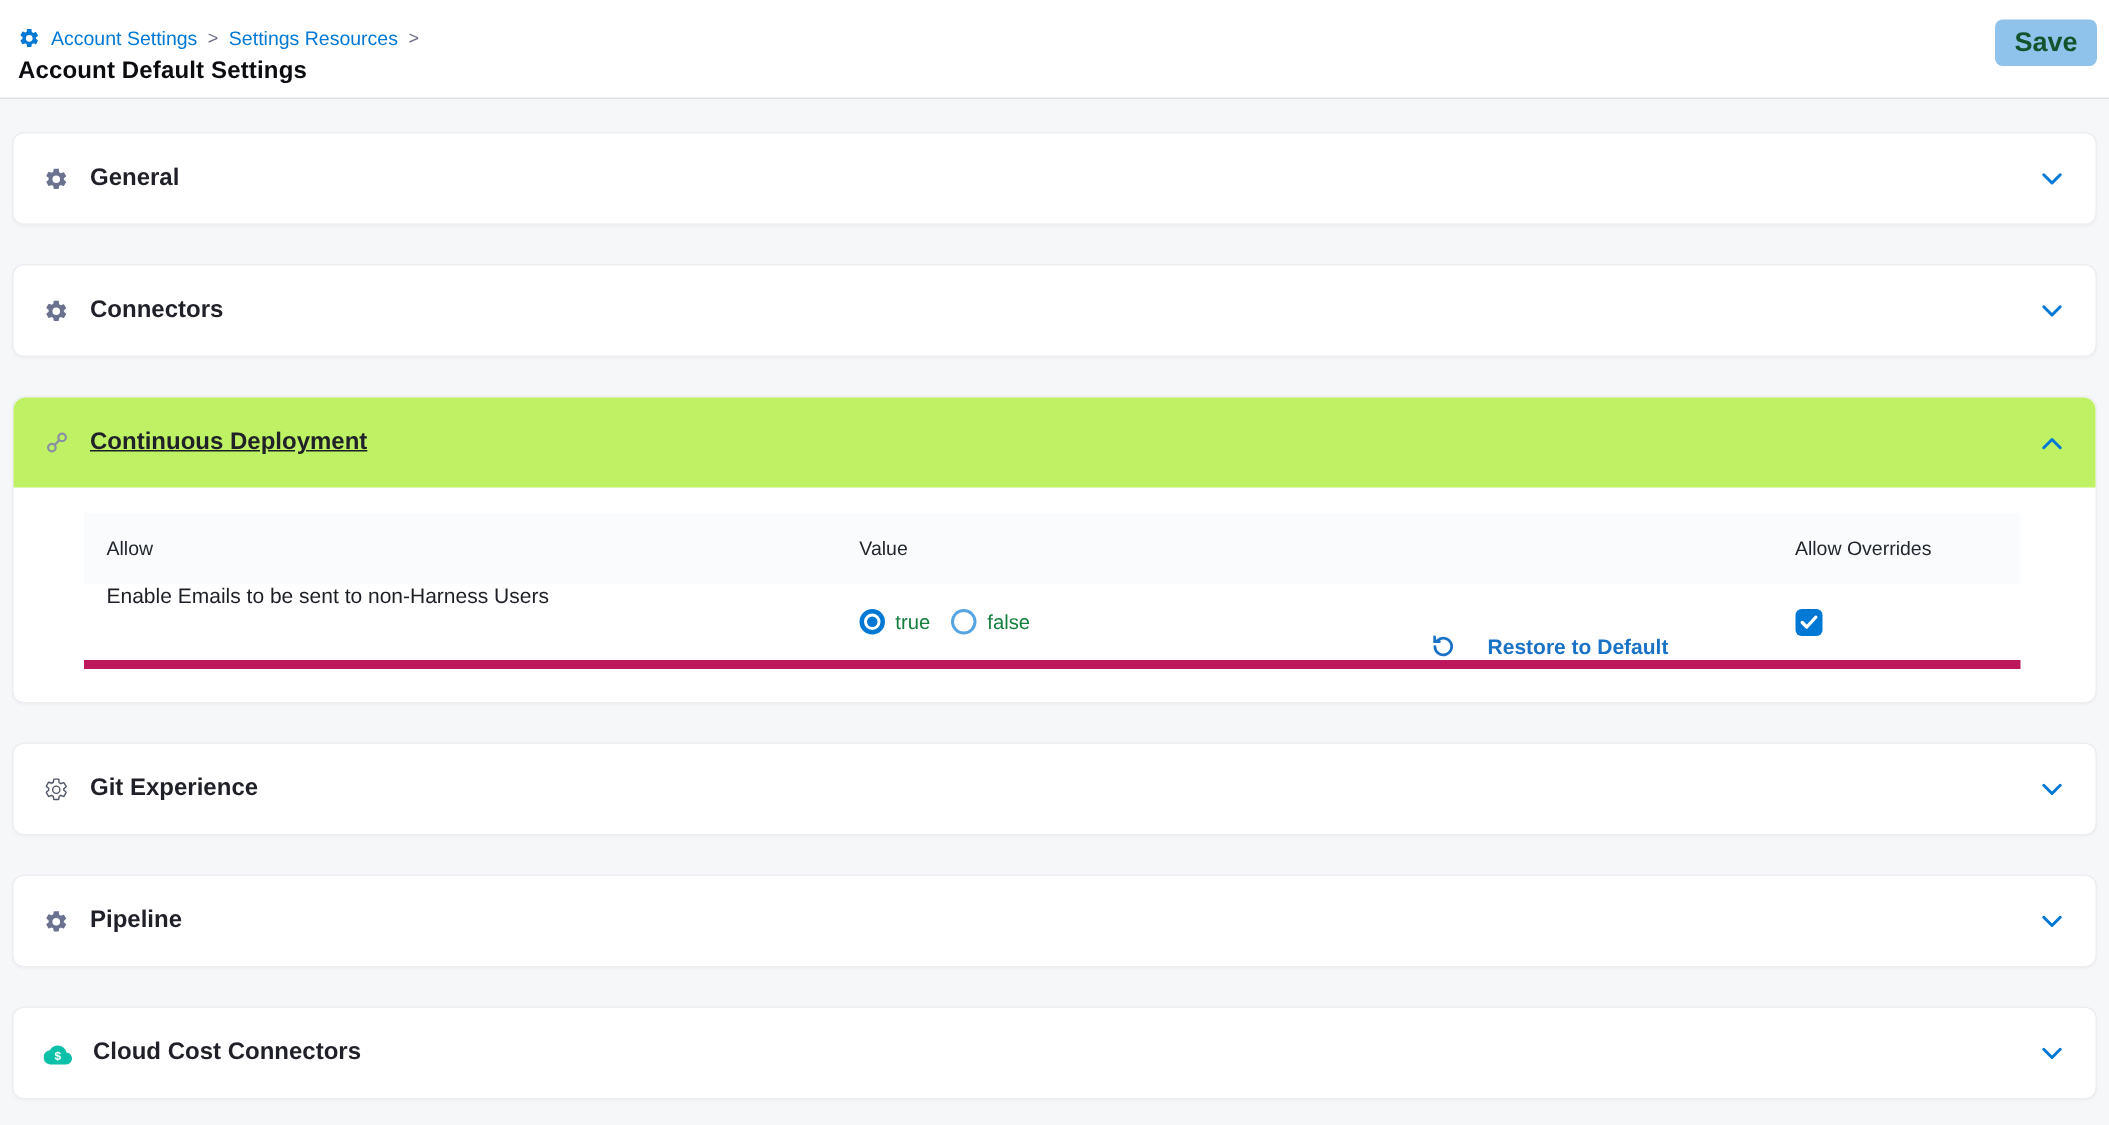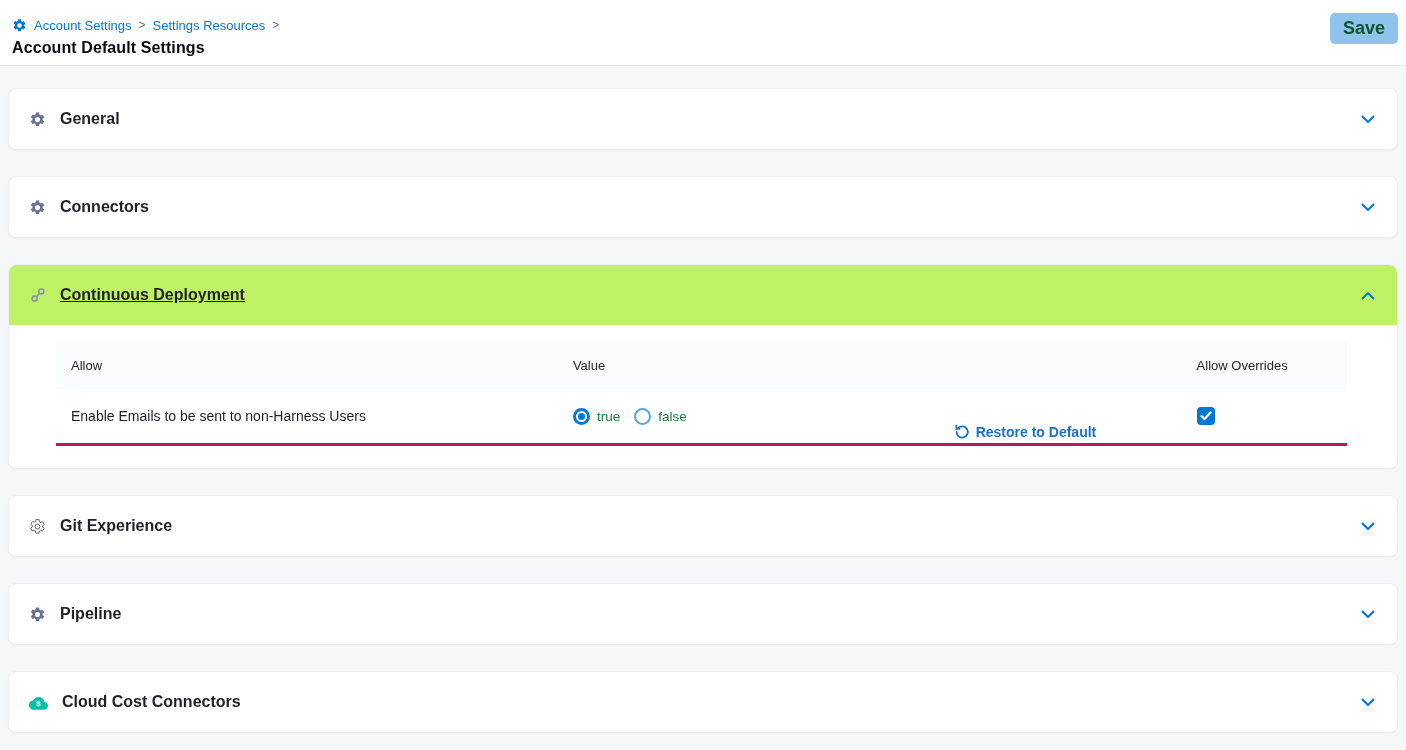--- a/index.html
+++ b/index.html
@@ -70,23 +70,23 @@
   
   .table-wrap { padding:17px 50px 22px 47px; }
   .settings-table { width:100%; }
   .thead {
     display:flex; align-items:center;
     background:#fafbfd;
     height:47px;
     font-size:13px; color:#22272e;
   }
   .trow {
-    display:flex; align-items:center;
+    display:flex; 
     height:57px;
-    border-bottom:3px solid #be185d;
+    border-bottom:6px solid #be185d;
     font-size:14px;
   }
   .col-name     { width:490px; padding-left:15px; }
   .col-value    { width:395px; display:flex; align-items:center; gap:14px;margin-left:44px; }
   .col-restore  { width:252px; display:flex; align-items:center; }
   .col-override { width:156px; display:flex; align-items:center; }
   .row-name { color:#1c1f26; }
 
   
   .radio-opt { display:flex; align-items:center; gap:7px; cursor:pointer; }
@@ -97,21 +97,21 @@
   .radio.sel { border:3px solid #0278d5; }
   .radio.sel::after {
     content:""; position:absolute; left:2px; top:2px;
     width:7px; height:7px; border-radius:50%; background:#0278d5;
   }
   .radio.unsel { border:2px solid #56a5e2; }
   .radio-label { font-size:13.5px; color:#15803d; }
 
   
   .restore-link {
-    display:flex; align-items:center; gap:6px;
+    display:flex; align-items:center; gap:22px;
     color:#1a72c7; font-size:14px; font-weight:700;
     cursor:pointer; text-decoration:none;margin-top:32px;
   }
 
   
   .checkbox {
     width:18px; height:18px; border-radius:4px;
     background:#0278d5;
     display:flex; align-items:center; justify-content:center;
     cursor:pointer;

